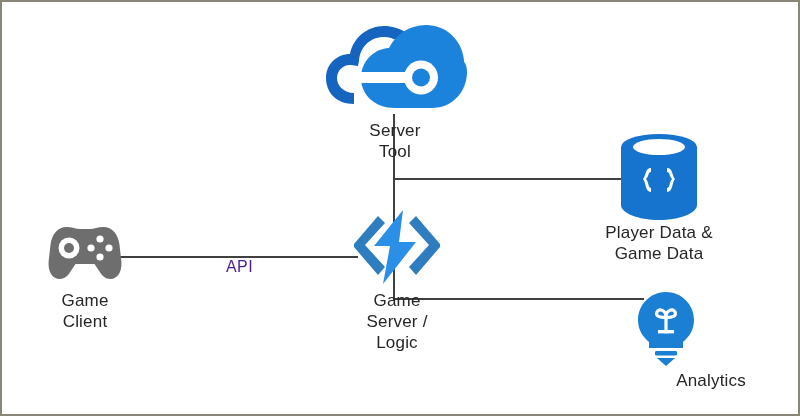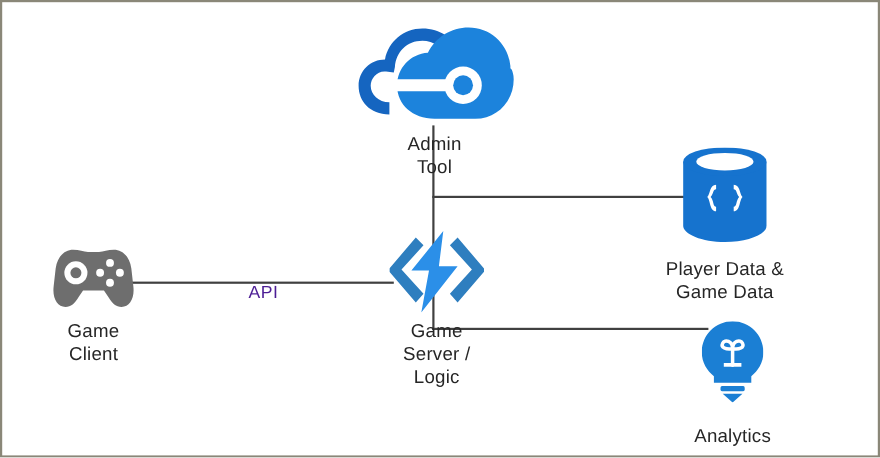--- a/index.html
+++ b/index.html
@@ -79,21 +79,21 @@
                C144 45 144 45 144 45 C144 45 144 46 144 46
                C144 46 144 46 144 46 C144 46 145 47 145 47
                C145 47 145 47 145 47 C146 49 147 52 147 56
                C147 76 132 92 112 92 Z" fill="#1c83dc"></path>
 
       <rect x="28" y="56" width="72" height="11" rx="5.5" fill="#ffffff"></rect>
       <circle cx="101" cy="61.5" r="17" fill="#ffffff"></circle>
       <circle cx="101" cy="61.5" r="9" fill="#1c83dc"></circle>
     </svg>
   </div>
-  <div class="label" style="left:313px; top:118px; width:160px;">Admin
+  <div class="label" style="left:313px; top:118px; width:160px;">Server
 Tool</div>
 
   <div class="node-icon" style="left:46px; top:222px; width:74px; height:58px;">
     <svg width="74" height="58" viewBox="0 0 74 58">
       <path d="M18.5 3 C10 3 4 10 2.6 20 L0.8 36 C-0.6 47 4 55 11.5 55
                C16.5 55 20 52 23.5 46 L27.5 40 L46.5 40 L50.5 46
                C54 52 57.5 55 62.5 55 C70 55 74.6 47 73.2 36 L71.4 20
                C70 10 64 3 55.5 3 C50 3 46 5 42 5 L32 5 C28 5 24 3 18.5 3 Z" fill="#6e6e6e"></path>
       <circle cx="21" cy="24" r="10.5" fill="#ffffff"></circle>
       <circle cx="21" cy="24" r="5" fill="#6e6e6e"></circle>
@@ -126,32 +126,32 @@
       <ellipse cx="38" cy="13" rx="38" ry="13" fill="#1673ce"></ellipse>
       <ellipse cx="38" cy="13" rx="26" ry="8" fill="#ffffff"></ellipse>
 
       <path d="M30 34 C24 34 25 42 22 45 C25 48 24 58 30 58 L30 54
                C27 54 28 48 25 45 C28 42 27 38 30 38 Z" fill="#ffffff"></path>
 
       <path d="M46 34 C52 34 51 42 54 45 C51 48 52 58 46 58 L46 54
                C49 54 48 48 51 45 C48 42 49 38 46 38 Z" fill="#ffffff"></path>
     </svg>
   </div>
-  <div class="label" style="left:577px; top:232px; width:160px;">Player Data &amp;
+  <div class="label" style="left:577px; top:220px; width:160px;">Player Data &amp;
 Game Data</div>
 
   <div class="node-icon" style="left:636px; top:290px; width:56px; height:74px;">
     <svg width="56" height="74" viewBox="0 0 56 74">
 
       <path d="M28 0 C12.5 0 0 12.5 0 28 C0 38 5 45 11 50 L11 56 L45 56
                L45 50 C51 45 56 38 56 28 C56 12.5 43.5 0 28 0 Z" fill="#1b7fd4"></path>
 
       <path d="M28 40 L28 25 M28 25 C28 18 21 16 19 20 C17 24 22 26 28 25
                M28 25 C28 18 35 16 37 20 C39 24 34 26 28 25" stroke="#ffffff" stroke-width="3.2" fill="none" stroke-linecap="round"></path>
       <rect x="20" y="38" width="16" height="3.4" fill="#ffffff"></rect>
 
       <rect x="17" y="59" width="22" height="4.6" rx="1.4" fill="#1b7fd4"></rect>
       <path d="M19 66 L37 66 L28 74 Z" fill="#1b7fd4"></path>
     </svg>
   </div>
-  <div class="label" style="left:584px; top:384px; width:160px;">Analytics</div>
+  <div class="label" style="left:584px; top:368px; width:160px;text-align:right;">Analytics</div>
 
 </div>
 
 </body></html>

